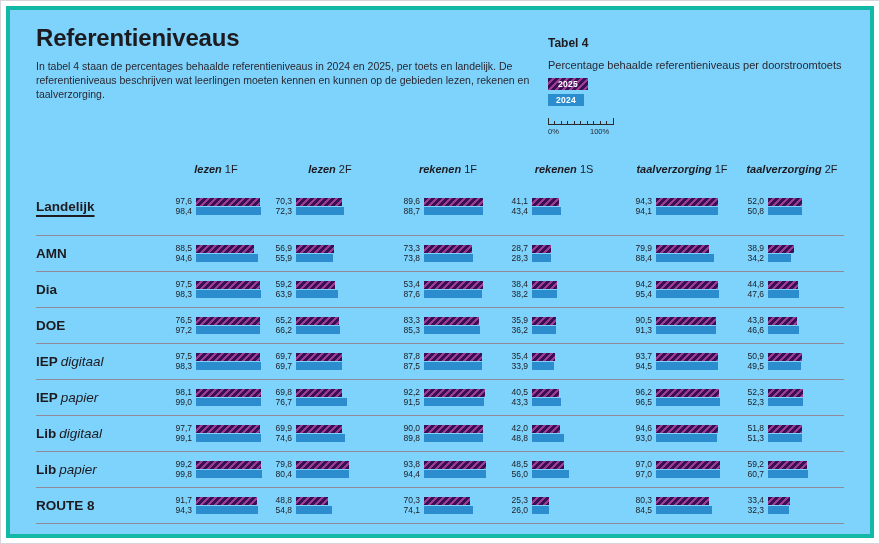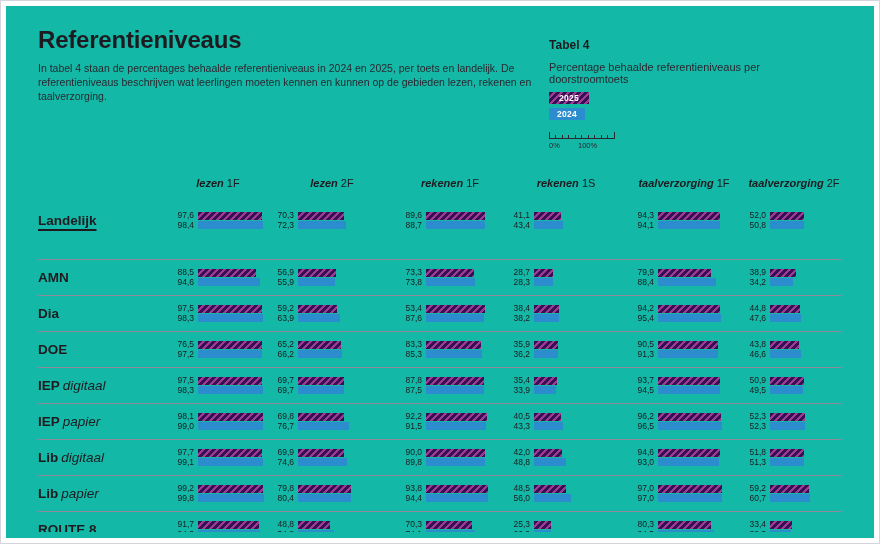--- a/index.html
+++ b/index.html
@@ -1,18 +1,18 @@
 <!DOCTYPE html>
 <html><head>
 <meta charset="utf-8">
 <style>
   * { margin:0; padding:0; box-sizing:border-box; }
   html,body { width:880px; height:544px; background:#fff; font-family:"Liberation Sans", sans-serif; }
   .frame { position:absolute; inset:0; width:880px; height:544px; border:1px solid #d8d4dc; background:#fff; }
-  .panel { position:absolute; inset:5px; background:#14b8a6; border:6px solid #14b8a6; overflow:hidden; }
+  .panel { position:absolute; inset:5px; background:#7dd3fc; border:4px solid #14b8a6; overflow:hidden; }
   .inner { padding:14px 26px 0 26px; }
 
   .top { display:flex; }
   .intro { width:512px; }
   h1.title { font-size:24px; font-weight:bold; color:#1d1b20; letter-spacing:-0.2px; }
   p.desc { margin-top:7px; font-size:10.5px; line-height:14px; color:#2a2730; width:505px; }
 
   .legend { padding-top:12px; }
   .legend-title { font-size:12px; font-weight:bold; color:#1d1b20; }
   .legend-subtitle { margin-top:9px; font-size:11px; color:#2a2730; }
@@ -21,31 +21,31 @@
   .swatch-2025 { width:40px; margin-top:7px; }
   .swatch-2024 { width:36px; }
   .ruler { margin-top:12px; position:relative; width:80px; }
   .ruler-track { width:66px; height:7px; border-bottom:1px solid #2a2a2e; position:relative;
     background-image: repeating-linear-gradient(to right, #2a2a2e 0 1px, transparent 1px 6.5px);
     background-size: 66px 3px; background-repeat:no-repeat; background-position: left bottom; }
   .ruler-track::before, .ruler-track::after { content:""; position:absolute; bottom:0; width:1px; height:6px; background:#2a2a2e; }
   .ruler-track::before { left:0; } .ruler-track::after { right:0; }
   .ruler-labels { position:relative; height:10px; margin-top:2px; font-size:7.5px; color:#2a2730; }
   .ruler-labels .min { position:absolute; left:0; }
-  .ruler-labels .max { position:absolute; left:29px; }
+  .ruler-labels .max { position:absolute; left:42px; }
 
   .table { margin-top:26px; }
   .grid-row { display:grid; grid-template-columns:130px 100px 128px 108px 124px 112px 108px; align-items:center; }
   .header-row { padding-bottom:10px;text-align:center; }
   .header-cell { font-size:11px; color:#1d1b20; }
   .header-cell .hname { font-weight:bold; font-style:italic; }
   .header-cell .hlevel { font-weight:normal; }
 
   .data-row { padding:8px 0; border-bottom:1px solid #8f8999; }
-  .data-row.first { padding-top:12px; padding-bottom:29px; }
+  .data-row.first { padding-top:12px; padding-bottom:19px; }
   .rowlabel { font-size:13.5px; font-weight:bold; color:#1d1b20; }
   .rowlabel .suffix { font-weight:500; font-style:italic; margin-left:3px; }
   .rowlabel.underlined { text-decoration:underline; text-underline-offset:4px; text-decoration-thickness:1.5px; }
 
   .cell { display:flex; gap:4px; align-items:center; }
   .vals { width:26px; text-align:right; font-size:8.5px; line-height:9.5px; color:#1d1b20; }
   .bars { display:flex; flex-direction:column; gap:1px; }
   .bar { height:8px; }
   .bar-2025 { background: repeating-linear-gradient(135deg, #3a0e53 0 3px, #9c3c94 3px 5px); }
   .bar-2024 { background:#2b8dce; }

